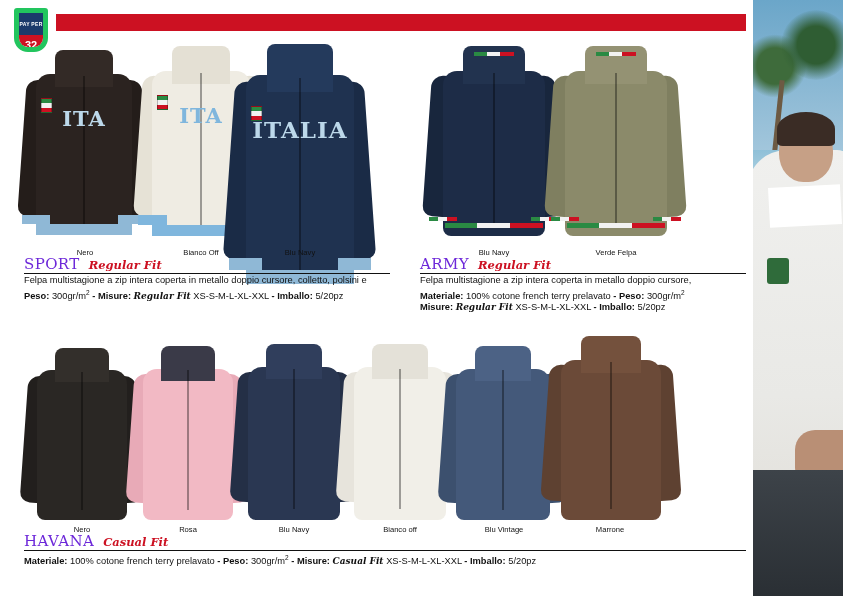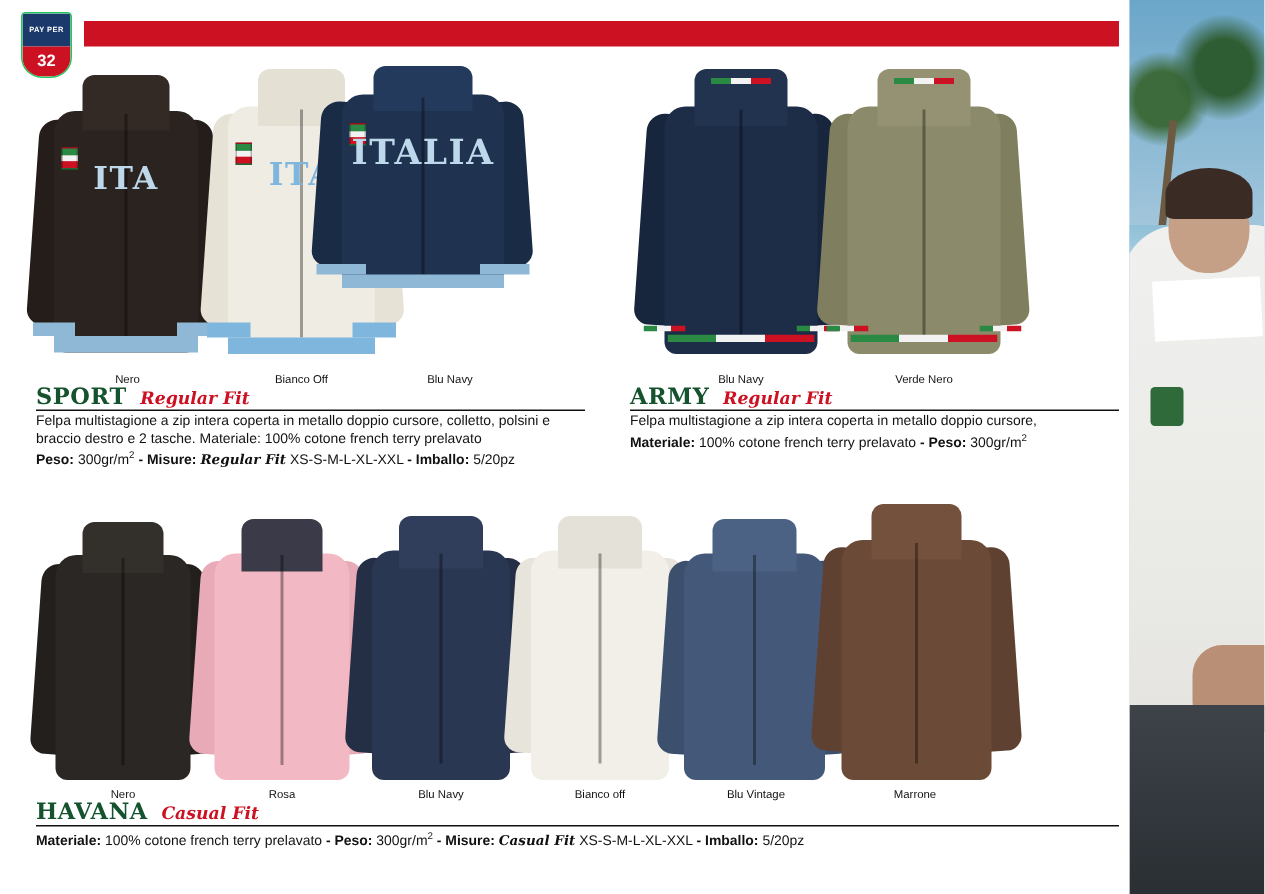--- a/index.html
+++ b/index.html
@@ -25,21 +25,21 @@
     height: 17px;
     background: #cc1122;
   }
   .logo {
     position: absolute;
     left: 14px;
     top: 8px;
     width: 34px;
     height: 44px;
     background: #ffffff;
-    border: 1px solid #22c55e;
+    border: 5px solid #22c55e;
     border-radius: 3px 3px 14px 14px;
     box-sizing: border-box;
     overflow: hidden;
   }
   .logo .logo-top {
     height: 22px;
     background: #1b3a6b;
     color: #ffffff;
     font-size: 5px;
     font-weight: bold;
@@ -119,24 +119,24 @@
     background: linear-gradient(#3d4349, #2a2f34);
   }
 
   
   .section-title-row {
     position: absolute;
     white-space: nowrap;
   }
   .sec-name {
     font-family: "DejaVu Serif", serif;
-    font-weight: bold;
+    font-weight: normal;
     font-size: 15px;
     letter-spacing: 0.4px;
-    color: #14532d;
+    color: #6d28d9;
     display: inline-block;
     vertical-align: baseline;
   }
   .sec-fit {
     font-family: "DejaVu Serif", serif;
     font-style: italic;
     font-weight: bold;
     font-size: 11.5px;
     color: #cc1122;
     display: inline-block;
@@ -264,21 +264,21 @@
     <div class="j-zip"></div>
     <div class="j-badge"></div>
     <div class="j-text" style="color:#7fb6dd;">ITA</div>
     <div class="j-cuffL" style="background:#7fb6dd;"></div>
     <div class="j-cuffR" style="background:#7fb6dd;"></div>
     <div class="j-hem" style="background:#7fb6dd;"></div>
   </div>
 </div>
 <div class="cap" style="left:156px; top:248px; width:90px;">Bianco Off</div>
 
-<div class="prod" style="left:214px; top:44px; width:136px; height:148px;">
+<div class="prod" style="left:232px; top:44px; width:136px; height:240px;">
   <div class="jacket">
     <div class="j-sleeveL" style="background:#1a2b46;"></div>
     <div class="j-sleeveR" style="background:#1a2b46;"></div>
     <div class="j-body" style="background:#1f3250;"></div>
     <div class="j-collar" style="background:#243a5c;"></div>
     <div class="j-zip"></div>
     <div class="j-badge"></div>
     <div class="j-text" style="font-size:23px;">ITALIA</div>
     <div class="j-cuffL" style="background:#8fb8d6;"></div>
     <div class="j-cuffR" style="background:#8fb8d6;"></div>
@@ -286,21 +286,20 @@
   </div>
 </div>
 <div class="cap" style="left:252px; top:248px; width:96px;">Blu Navy</div>
 
 <div class="section-title-row" style="left:24px; top:255px;">
   <span class="sec-name">SPORT</span><span class="sec-fit">Regular Fit</span>
 </div>
 <div class="rule" style="left:24px; top:273px; width:366px;"></div>
 <div class="desc" style="left:24px; top:275px; width:372px;">
   <div>Felpa multistagione a zip intera coperta  in metallo doppio cursore, colletto, polsini e</div>
-  <div>braccio destro e 2 tasche. Materiale: 100% cotone french terry prelavato</div>
   <div>
     <b>Peso:</b>
     <span>300gr/m</span><span class="sup">2</span>
     <b>- Misure:</b>
     <i>Regular Fit</i>
     <span>XS-S-M-L-XL-XXL</span>
     <b>- Imballo:</b>
     <span>5/20pz</span>
   </div>
 </div>
@@ -342,33 +341,40 @@
         <div class="j-tri"></div>
       </div>
     <div style="position:absolute; left:-1%; bottom:8%; width:22%; height:4px; overflow:hidden;">
         <div class="j-tri"></div>
       </div>
     <div style="position:absolute; right:-1%; bottom:8%; width:22%; height:4px; overflow:hidden;">
         <div class="j-tri"></div>
       </div>
   </div>
 </div>
-<div class="cap" style="left:566px; top:248px; width:100px;">Verde Nero</div>
+<div class="cap" style="left:566px; top:248px; width:100px;">Verde Felpa</div>
 
 <div class="section-title-row" style="left:420px; top:255px;">
   <span class="sec-name">ARMY</span><span class="sec-fit">Regular Fit</span>
 </div>
 <div class="rule" style="left:420px; top:273px; width:326px;"></div>
 <div class="desc" style="left:420px; top:275px; width:330px;">
   <div>Felpa multistagione a zip intera coperta  in metallo doppio cursore,</div>
   <div>
     <b>Materiale:</b>
     <span>100% cotone french terry prelavato</span>
     <b>- Peso:</b>
     <span>300gr/m</span><span class="sup">2</span>
+  </div>
+  <div>
+    <b>Misure:</b>
+    <i>Regular Fit</i>
+    <span>XS-S-M-L-XL-XXL</span>
+    <b>- Imballo:</b>
+    <span>5/20pz</span>
   </div>
 </div>
 
 <div class="prod" style="left:26px; top:348px; width:112px; height:172px;">
   <div class="jacket">
     <div class="j-sleeveL" style="background:#221f1d;"></div>
     <div class="j-sleeveR" style="background:#221f1d;"></div>
     <div class="j-body" style="background:#2a2724;"></div>
     <div class="j-collar" style="background:#332f2b;"></div>
     <div class="j-zip"></div>

